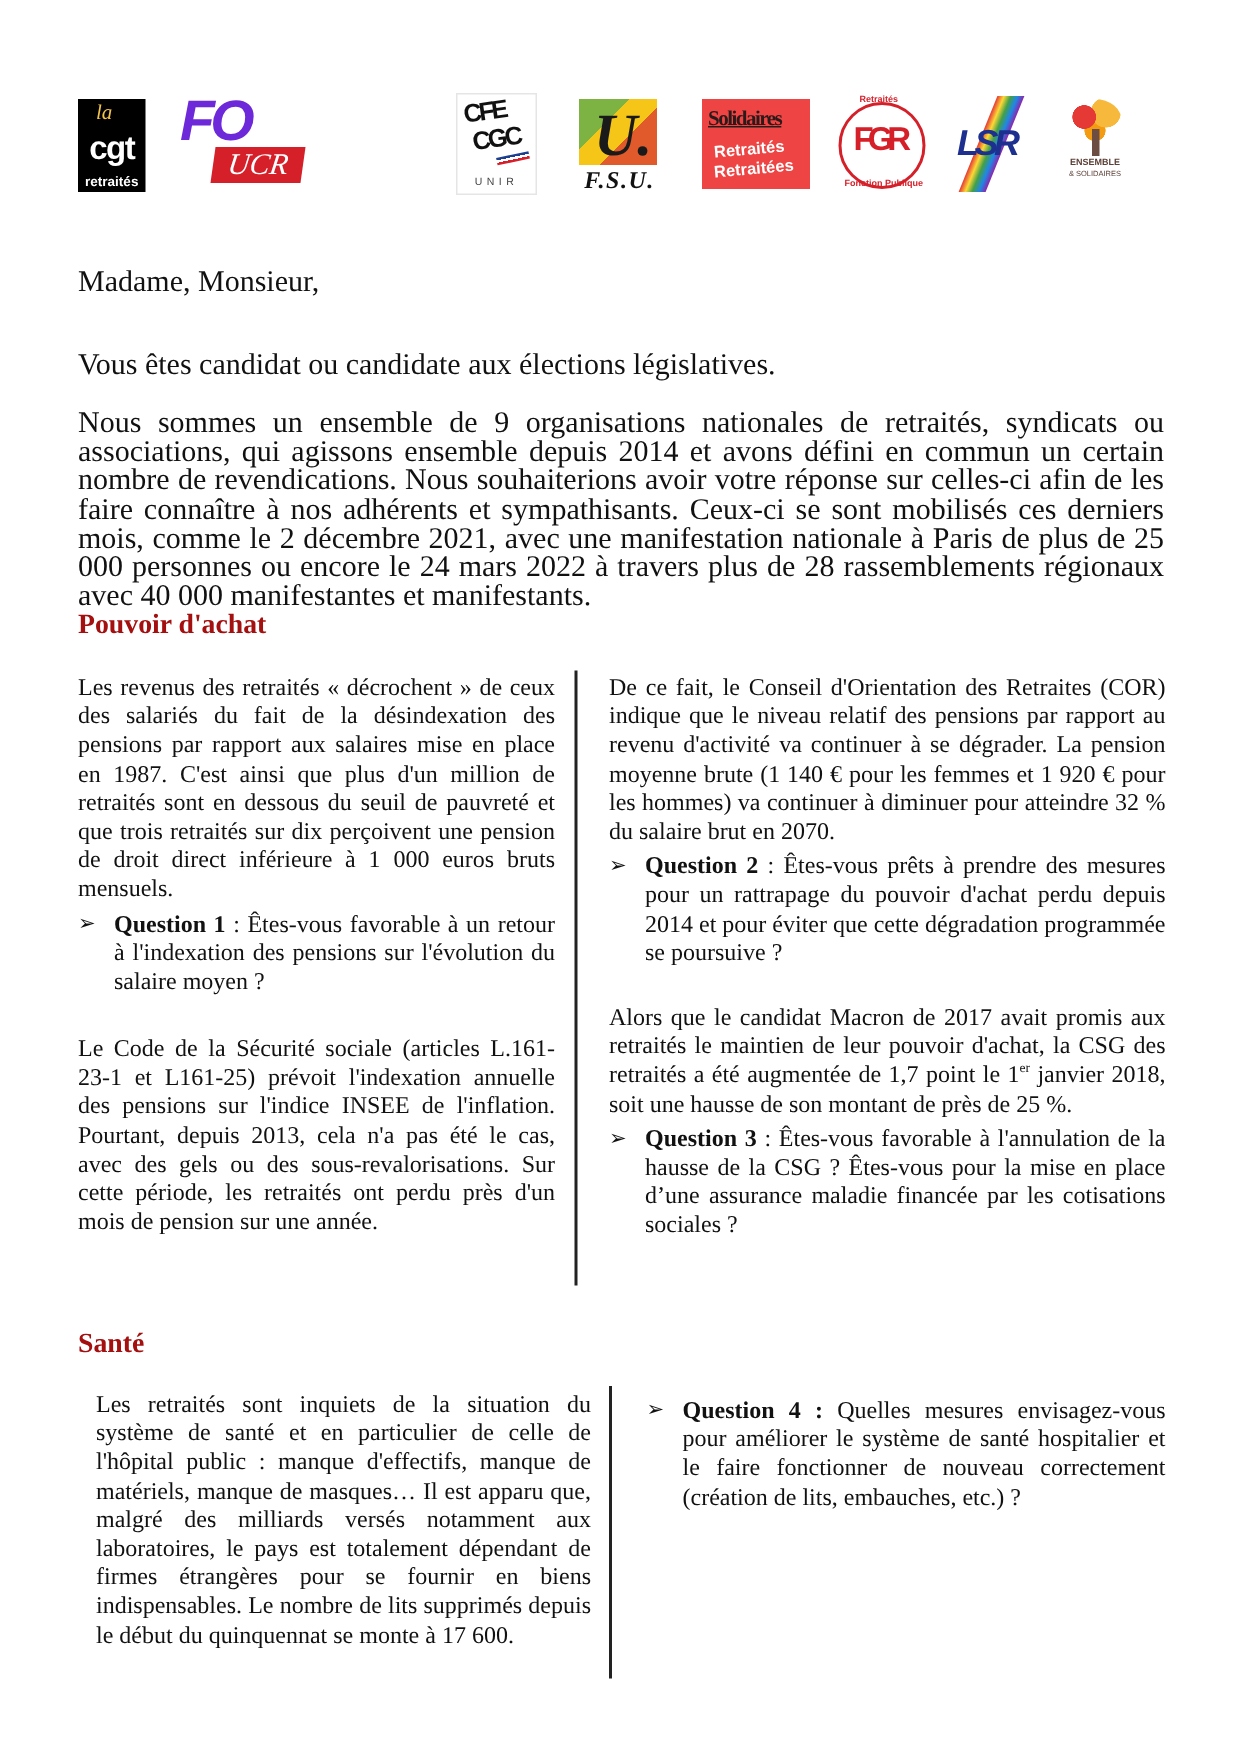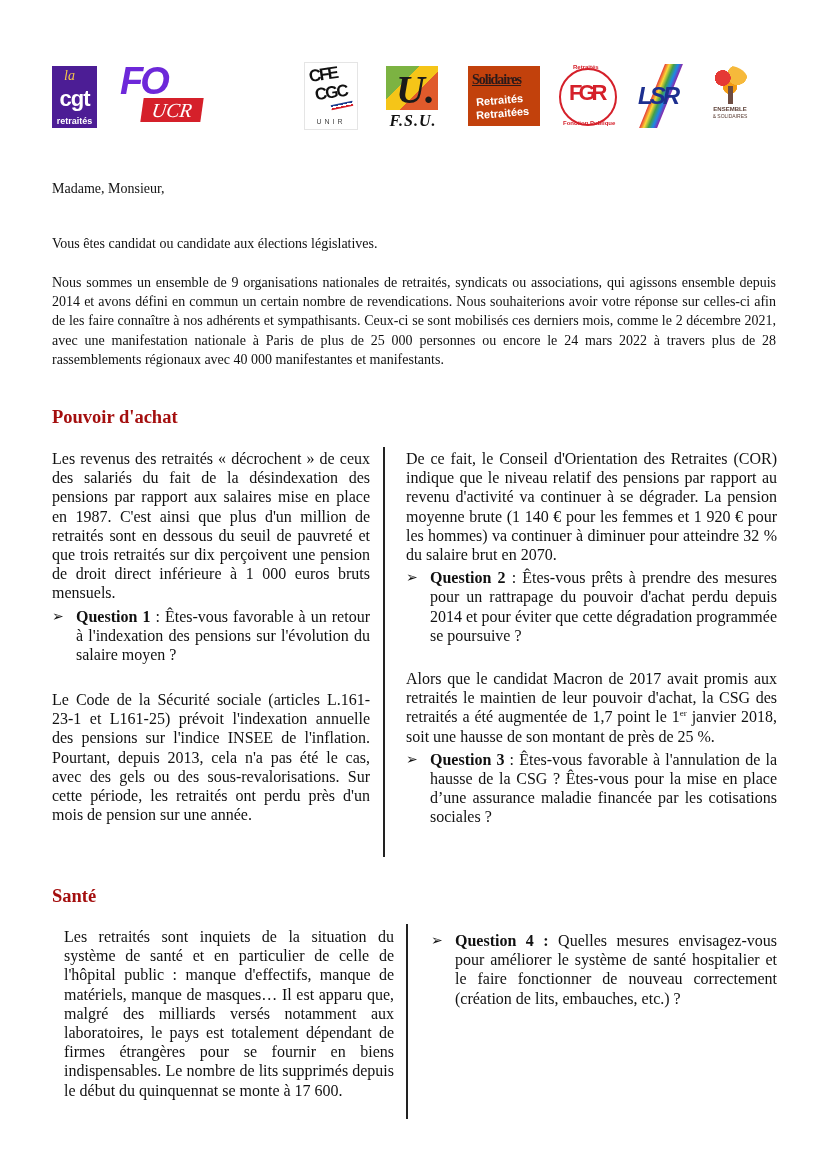--- a/index.html
+++ b/index.html
@@ -4,21 +4,21 @@
 <style>
   html, body { margin: 0; padding: 0; background: #ffffff; }
   body {
     width: 826px; height: 1169px; position: relative; overflow: hidden;
     font-family: "Liberation Serif", "DejaVu Serif", serif;
     color: #111111;
   }
   .logos { position: absolute; top: 62px; left: 52px; width: 710px; height: 68px; }
   .logo { position: absolute; top: 0; height: 66px; }
   
-  .logo-cgt { left: 0; top: 4px; width: 45px; height: 62px; background: #4c1d95; color: #fff; text-align: center; font-family: "Liberation Sans", sans-serif; }
+  .logo-cgt { left: 0; top: 4px; width: 45px; height: 62px; background: #000000; color: #fff; text-align: center; font-family: "Liberation Sans", sans-serif; }
   .logo-cgt .la { position: absolute; top: 2px; left: 12px; font-family: "Liberation Serif", serif; font-style: italic; color: #f3c44a; font-size: 14px; }
   .logo-cgt .big { position: absolute; top: 20px; left: 0; width: 45px; font-weight: bold; font-size: 22px; letter-spacing: -1px; }
   .logo-cgt .small { position: absolute; bottom: 2px; left: 0; width: 45px; font-size: 9px; font-weight: bold; }
   
   .logo-fo { left: 66px; width: 86px; font-family: "Liberation Sans", sans-serif; }
   .logo-fo .fo { position: absolute; top: -2px; left: 2px; color: #6d28d9; font-weight: bold; font-style: italic; font-size: 38px; letter-spacing: -3px; }
   .logo-fo .ucr { position: absolute; top: 36px; left: 24px; width: 60px; height: 24px; background: #d5202a; color: #fff; font-family: "Liberation Serif", serif; font-style: italic; font-size: 20px; line-height: 24px; text-align: center; transform: skewX(-8deg); }
   
   .logo-cftc { left: 162px; width: 76px; text-align: center; font-family: "Liberation Sans", sans-serif; }
   .logo-cftc .bird { position: absolute; top: 2px; left: 18px; width: 46px; height: 20px; border-top: 3px solid #7ea6d6; border-radius: 40px 40px 0 0; }
@@ -30,42 +30,42 @@
   .logo-cfe .l1 { position: absolute; top: 2px; left: 4px; font-weight: bold; font-size: 17px; letter-spacing: -2px; transform: rotate(-8deg); }
   .logo-cfe .l2 { position: absolute; top: 20px; left: 10px; font-weight: bold; font-size: 17px; letter-spacing: -2px; transform: rotate(-8deg); }
   .logo-cfe .stripes { position: absolute; top: 40px; left: 26px; width: 22px; height: 5px; background: linear-gradient(#1d3f8f 33%, #fff 33% 66%, #d5202a 66%); transform: rotate(-12deg); }
   .logo-cfe .unir { position: absolute; bottom: 4px; left: 0; width: 52px; text-align: center; font-size: 7px; letter-spacing: 3px; color: #444; }
   
   .logo-fsu { left: 330px; width: 58px; font-family: "Liberation Serif", serif; }
   .logo-fsu .box { position: absolute; top: 4px; left: 4px; width: 52px; height: 44px; background: linear-gradient(135deg, #7cb342 0 35%, #f5c518 35% 60%, #e05a2b 60%); }
   .logo-fsu .u { position: absolute; top: 4px; left: 14px; font-weight: bold; font-style: italic; font-size: 40px; color: #1a1a1a; }
   .logo-fsu .label { position: absolute; top: 50px; left: 2px; width: 58px; text-align: center; font-weight: bold; font-style: italic; font-size: 16px; letter-spacing: 1px; }
   
-  .logo-sol { left: 416px; top: 4px; width: 72px; height: 60px; background: #c2410c; font-family: "Liberation Sans", sans-serif; color: #fff; }
+  .logo-sol { left: 416px; top: 4px; width: 72px; height: 60px; background: #ef4444; font-family: "Liberation Sans", sans-serif; color: #fff; }
   .logo-sol .s { position: absolute; top: 6px; left: 4px; font-family: "Liberation Serif", serif; font-weight: bold; font-size: 14px; color: #2b1a1a; letter-spacing: -1px; text-decoration: underline; }
   .logo-sol .r1 { position: absolute; top: 28px; left: 8px; font-weight: bold; font-size: 11px; transform: rotate(-5deg); }
   .logo-sol .r2 { position: absolute; top: 41px; left: 8px; font-weight: bold; font-size: 11px; transform: rotate(-5deg); }
   
   .logo-fgr { left: 503px; top: 2px; width: 64px; height: 62px; font-family: "Liberation Sans", sans-serif; }
   .logo-fgr .ring { position: absolute; top: 4px; left: 4px; width: 54px; height: 54px; border: 2px solid #d5202a; border-radius: 50%; }
   .logo-fgr .fr { position: absolute; top: 16px; left: 14px; font-weight: bold; font-size: 22px; color: #d5202a; letter-spacing: -4px; }
   .logo-fgr .top { position: absolute; top: 0; left: 18px; font-size: 6px; color: #d5202a; font-weight: bold; }
   .logo-fgr .bot { position: absolute; bottom: 0; left: 8px; font-size: 6px; color: #d5202a; font-weight: bold; }
   
   .logo-lsr { left: 582px; top: 2px; width: 56px; height: 62px; font-family: "Liberation Sans", sans-serif; }
   .logo-lsr .rainbow { position: absolute; top: 0; left: 18px; width: 18px; height: 64px; background: linear-gradient(90deg, #e53935, #fdd835, #43a047, #1e88e5, #8e24aa); transform: skewX(-22deg); }
   .logo-lsr .text { position: absolute; top: 18px; left: 4px; font-weight: bold; font-style: italic; font-size: 24px; color: #1d2f8f; letter-spacing: -3px; }
   
   .logo-ens { left: 652px; top: 2px; width: 52px; height: 62px; font-family: "Liberation Sans", sans-serif; }
   .logo-ens .tree { position: absolute; top: 2px; left: 8px; width: 36px; height: 30px; border-radius: 50%; background: radial-gradient(circle at 30% 40%, #e53935 0 25%, transparent 26%), radial-gradient(circle at 70% 30%, #f6b93b 0 30%, transparent 31%), radial-gradient(circle at 50% 70%, #f39c12 0 25%, transparent 26%); }
   .logo-ens .trunk { position: absolute; top: 22px; left: 24px; width: 5px; height: 18px; background: #6d4c41; }
   .logo-ens .t1 { position: absolute; top: 42px; left: 0; width: 52px; text-align: center; font-size: 6px; font-weight: bold; color: #5d4037; }
   .logo-ens .t2 { position: absolute; top: 49px; left: 0; width: 52px; text-align: center; font-size: 5px; color: #5d4037; }
 
-  .p { position: absolute; font-size: 14px; line-height: 19.2px; margin: 0; }
+  .p { position: absolute; font-size: 20px; line-height: 19.2px; margin: 0; }
   .justify { text-align: justify; text-align-last: left; }
   .greeting { top: 179px; left: 52px; }
   .intro1 { top: 234px; left: 52px; }
   .intro2 { top: 273px; left: 52px; width: 724px; }
   .h2 { position: absolute; margin: 0; font-weight: bold; color: #a40f0f; font-size: 18.5px; }
   .h-pouvoir { top: 407px; left: 52px; }
   .h-sante { top: 886px; left: 52px; }
 
   .col { position: absolute; font-size: 16px; line-height: 19.2px; }
   .c1a { top: 449px; left: 52px; width: 318px; }

